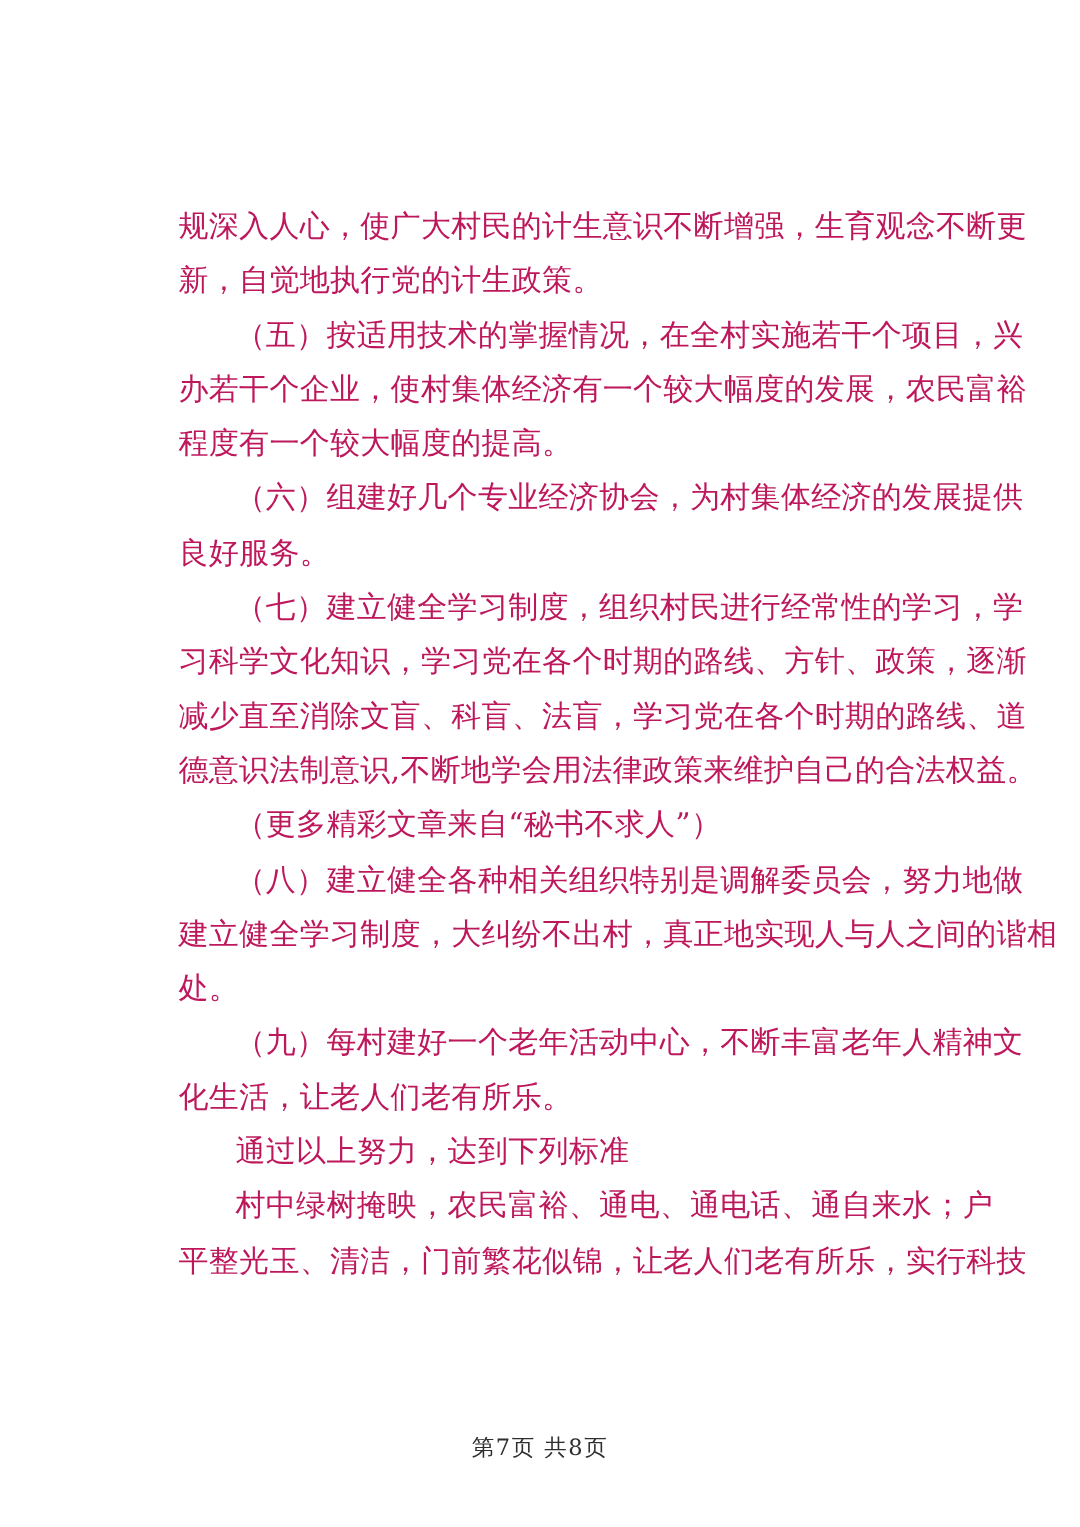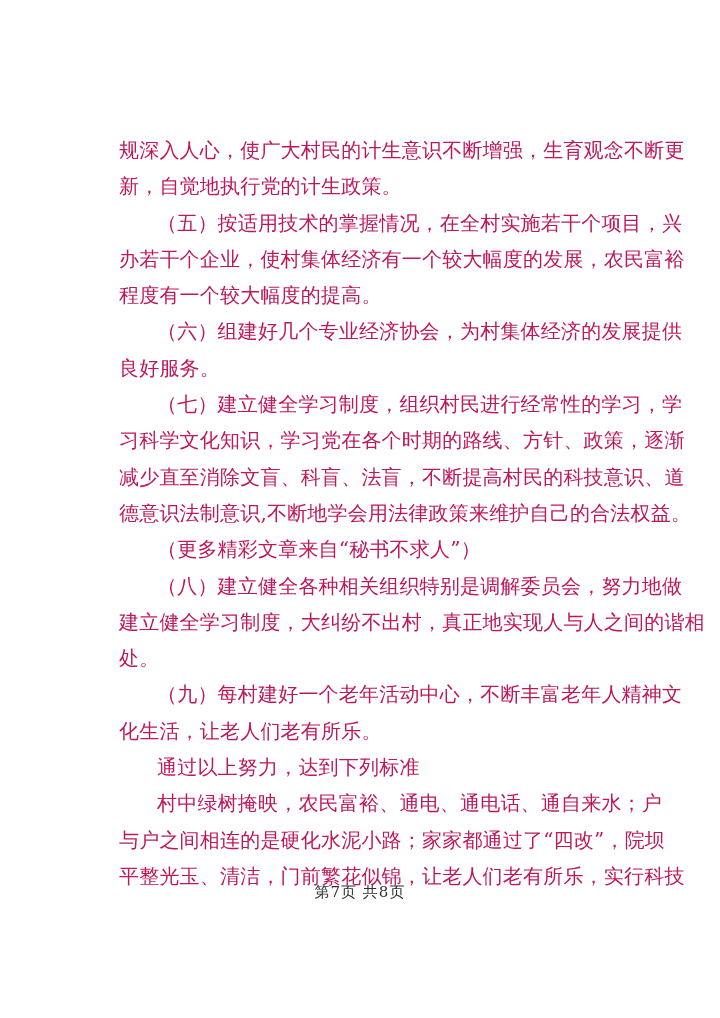--- a/index.html
+++ b/index.html
@@ -32,21 +32,21 @@
     white-space: nowrap;
     color: #be185d;
     letter-spacing: 0.2px;
     margin-left: 24px;
   }
   .line.indent {
     padding-left: 38px;
   }
   .footer {
     position: absolute;
-    top: 883px;
+    top: 956px;
     left: 0;
     width: 720px;
     text-align: center;
     font-size: 15px;
     letter-spacing: 1px;
     color: #2f2f2f;
   }
 </style>
 </head>
 <body>
@@ -55,30 +55,29 @@
   <div class="content">
       <div class="line">规深入人心，使广大村民的计生意识不断增强，生育观念不断更</div>
       <div class="line">新，自觉地执行党的计生政策。</div>
       <div class="line indent">（五）按适用技术的掌握情况，在全村实施若干个项目，兴</div>
       <div class="line">办若干个企业，使村集体经济有一个较大幅度的发展，农民富裕</div>
       <div class="line">程度有一个较大幅度的提高。</div>
       <div class="line indent">（六）组建好几个专业经济协会，为村集体经济的发展提供</div>
       <div class="line">良好服务。</div>
       <div class="line indent">（七）建立健全学习制度，组织村民进行经常性的学习，学</div>
       <div class="line">习科学文化知识，学习党在各个时期的路线、方针、政策，逐渐</div>
-      <div class="line">减少直至消除文盲、科盲、法盲，不断提高村民的科技意识、道</div>
+      <div class="line">减少直至消除文盲、科盲、法盲，学习党在各个时期的路线、道</div>
       <div class="line">德意识法制意识,不断地学会用法律政策来维护自己的合法权益。</div>
       <div class="line indent">（更多精彩文章来自“秘书不求人”）</div>
       <div class="line indent">（八）建立健全各种相关组织特别是调解委员会，努力地做</div>
       <div class="line">建立健全学习制度，大纠纷不出村，真正地实现人与人之间的谐相</div>
       <div class="line">处。</div>
       <div class="line indent">（九）每村建好一个老年活动中心，不断丰富老年人精神文</div>
       <div class="line">化生活，让老人们老有所乐。</div>
       <div class="line indent">通过以上努力，达到下列标准</div>
       <div class="line indent">村中绿树掩映，农民富裕、通电、通电话、通自来水；户</div>
-      <div class="line">与户之间相连的是硬化水泥小路；家家都通过了“四改”，院坝</div>
       <div class="line">平整光玉、清洁，门前繁花似锦，让老人们老有所乐，实行科技</div>
     </div>
 
   <div class="footer">
     <span>第7页 共8页</span>
   </div>
 </div>
 
 </body></html>

